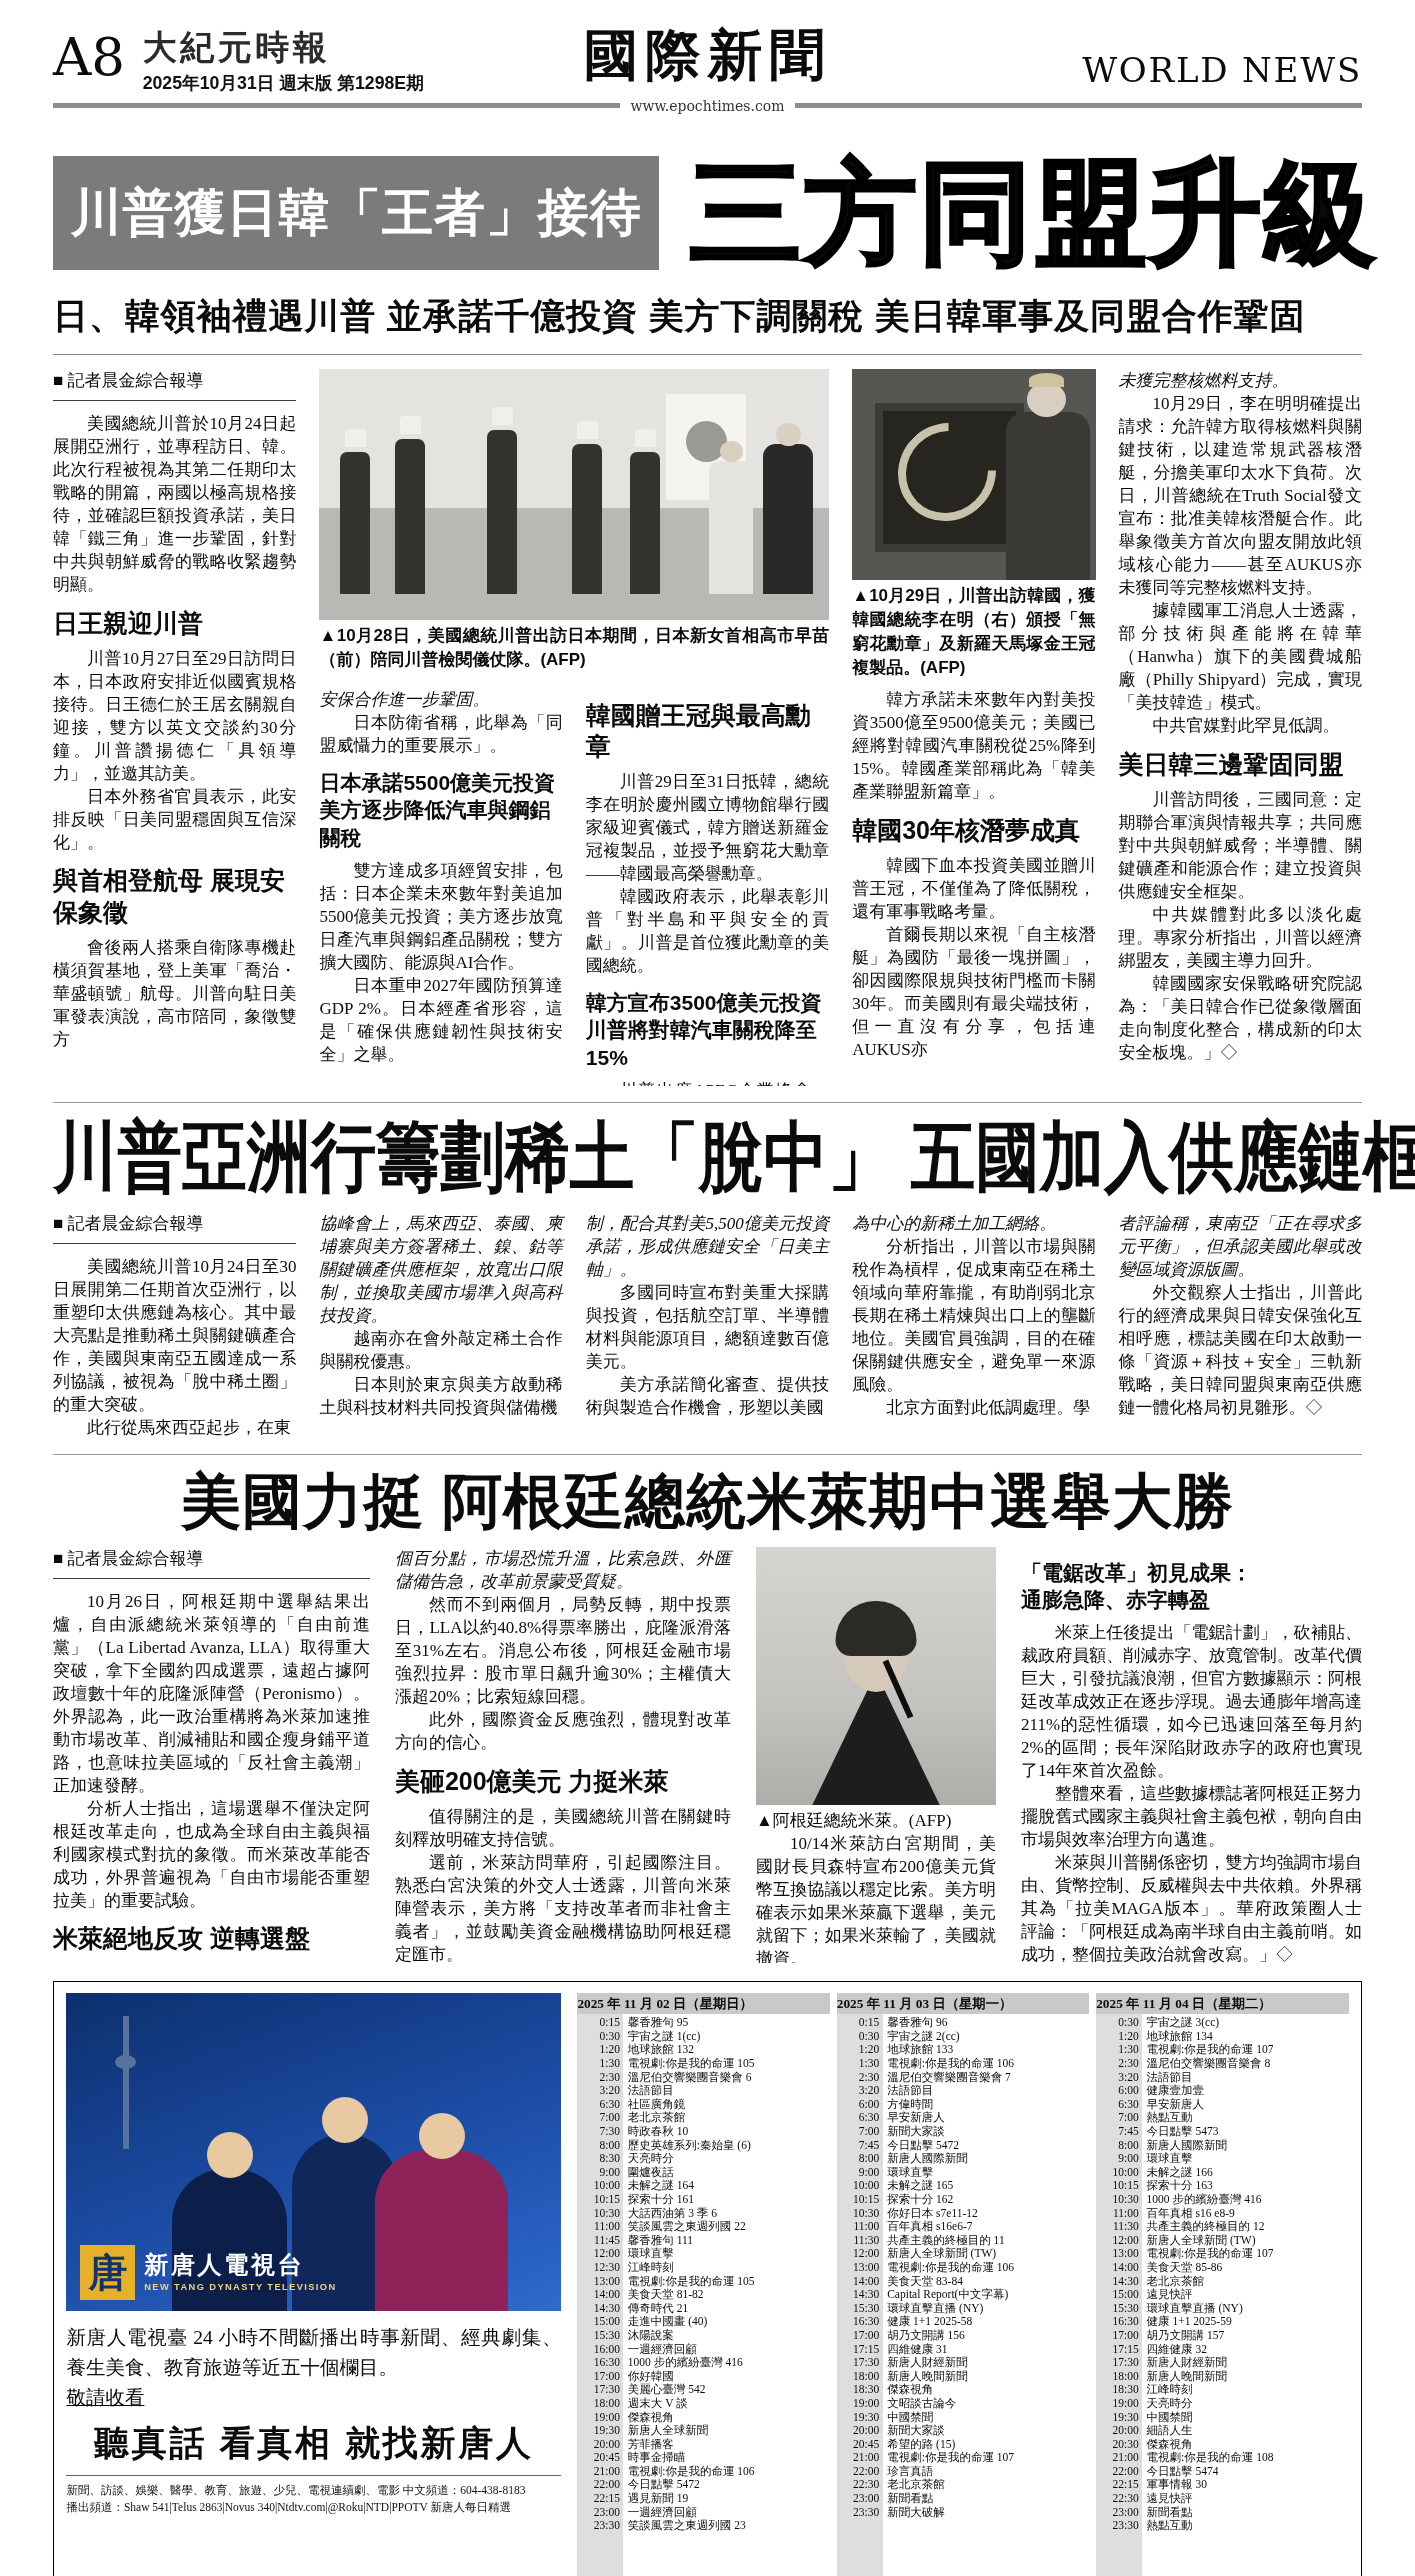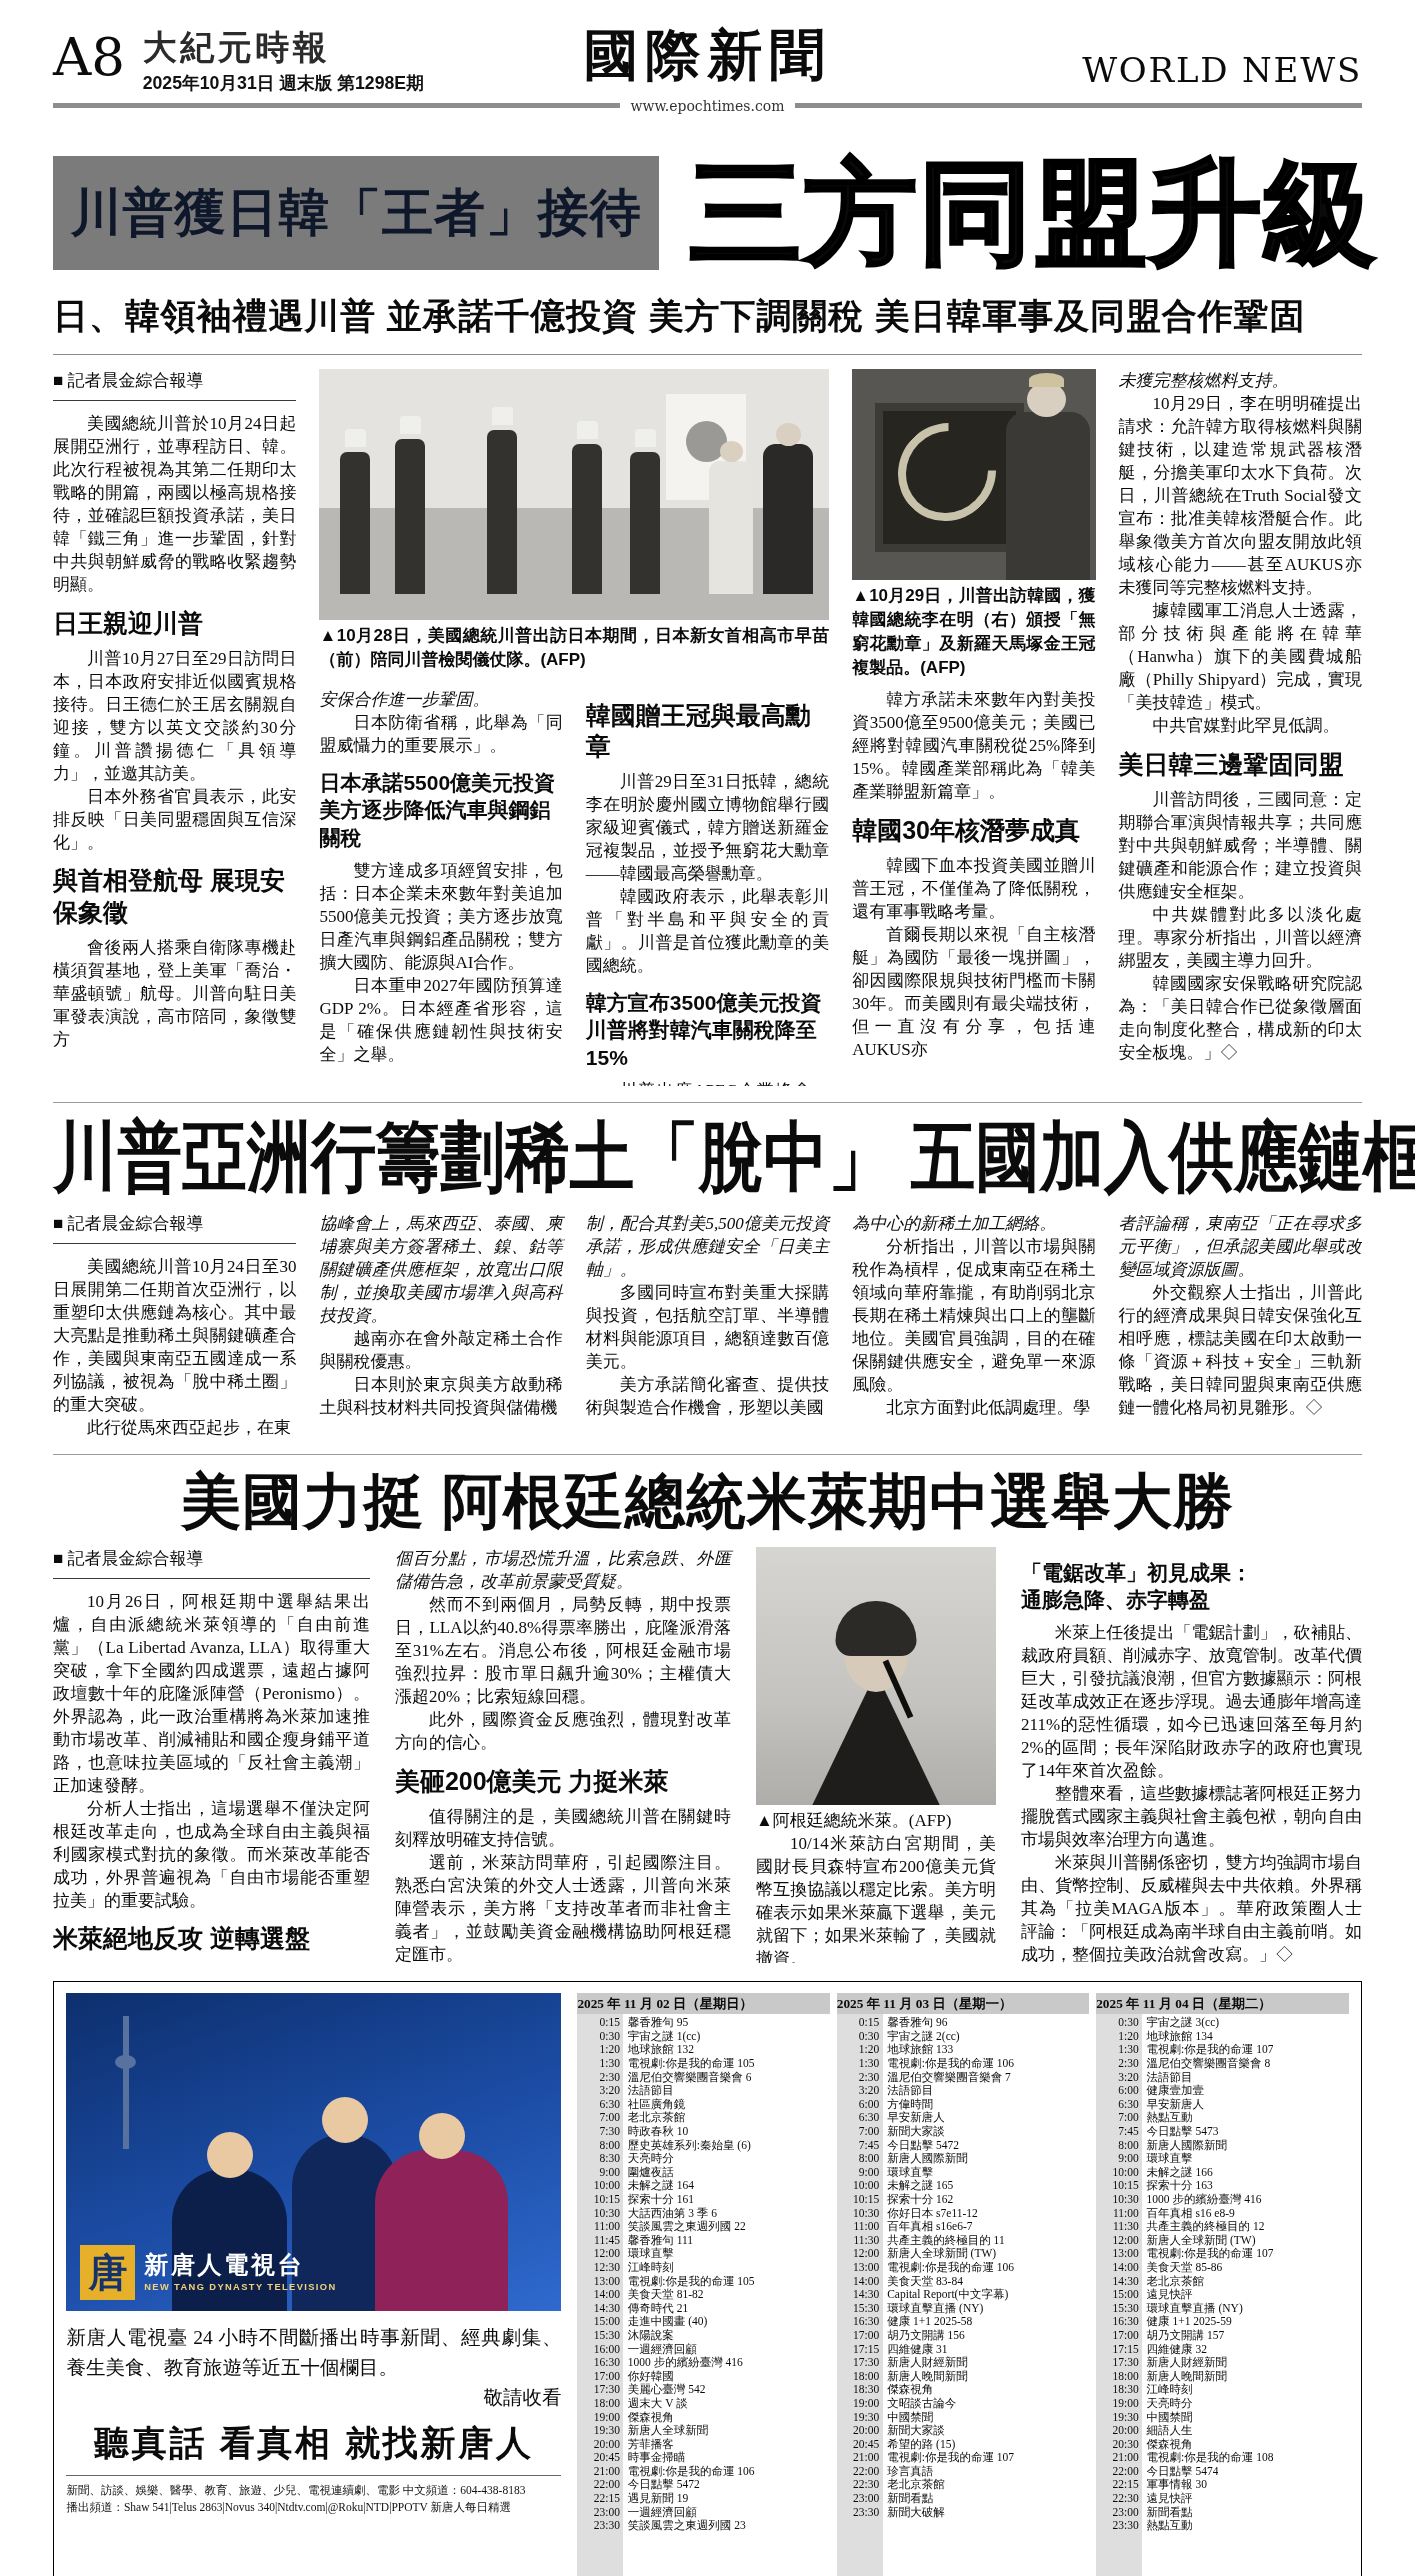--- a/index.html
+++ b/index.html
@@ -12,21 +12,21 @@
   .pageno{font:400 53px/1 "DejaVu Serif",serif;}
   .mast-logo{font:900 34px/1 "Liberation Sans",sans-serif;letter-spacing:3.5px;color:#2b2b2b;}
   .mast-date{font:700 17.7px/1 "Liberation Sans",sans-serif;margin-top:10.6px;color:#111;}
   .sec-cn{flex:1;text-align:center;font:900 55px/1 "DejaVu Serif",serif;letter-spacing:7px;margin-top:-3.5px;}
   .sec-en{width:425px;text-align:right;font:400 34px/1 "DejaVu Serif",serif;letter-spacing:1.8px;margin-top:23px;}
   .site-rule{display:flex;align-items:center;margin-top:5.3px;}
   .site-rule .bar{height:4.4px;background:#8d8d8d;flex:1;}
   .site-rule .url{font:400 14px "DejaVu Serif",serif;color:#333;padding:0 10.6px;}
   
   .lead{display:flex;gap:30px;margin-top:42px;align-items:center;}
-  .kicker{background:#7b7b7b;color:#0f172a;font:900 51px/1.2 "Liberation Sans",sans-serif;
+  .kicker{background:#7b7b7b;color:#ffffff;font:900 51px/1.2 "Liberation Sans",sans-serif;
           padding:26.5px 17.7px;white-space:nowrap;letter-spacing:0.9px;text-align:right;}
   .lead-title{font:900 113px/1 "DejaVu Serif",serif;white-space:nowrap;letter-spacing:1.8px;
               -webkit-text-stroke:2.7px #000;}
   .subhead-line{font:700 35px/1.2 "Liberation Sans",sans-serif;margin-top:25px;
                 padding-bottom:17.7px;border-bottom:0.9px solid #8a8a8a;letter-spacing:0.9px;}
   
   .byline{font:700 18.6px/1.2 "Liberation Sans",sans-serif;border-bottom:0.9px solid #3a3a3a;
           padding-bottom:8px;margin-bottom:10.6px;}
   .col > div{font:400 17px/23px "Liberation Serif",serif;text-align:justify;}
   .col .i-p{text-indent:2em;}
@@ -87,21 +87,21 @@
   .anchor{position:absolute;border-radius:53px 53px 0 0;}
   .anchor::before{content:"";position:absolute;top:-37px;left:50%;transform:translateX(-50%);width:46px;height:46px;border-radius:50%;background:#e8c9a2;}
   .an1{left:106px;bottom:-7px;width:115px;height:149px;background:#0b1f4a;}
   .an2{left:226px;bottom:-7px;width:106px;height:184px;background:#10275c;}
   .an3{right:53px;bottom:-7px;width:133px;height:168px;background:#8f2258;}
   .ntd-logo{position:absolute;left:14px;bottom:10.6px;display:flex;align-items:center;gap:8.8px;}
   .ntd-mark{width:55px;height:55px;background:#e7b02b;color:#14336d;font:900 39px/55px "DejaVu Serif",serif;text-align:center;flex-shrink:0;}
   .ntd-cn{font:900 24px/1 "Liberation Sans",sans-serif;color:#fff;letter-spacing:2.7px;}
   .ntd-en{font:700 9.3px/1 "Liberation Sans",sans-serif;color:#f3d279;letter-spacing:1.4px;margin-top:5.3px;}
   .tv-promo{font:400 19.5px/1.55 "Liberation Serif",serif;margin-top:12.4px;text-align:justify;}
-  .tv-promo .tail{display:block;text-align:right;}
+  .tv-promo .tail{display:block;text-align:left;text-decoration:underline;}
   .tv-slogan{font:900 35px/1.2 "Liberation Sans",sans-serif;text-align:center;margin:8.8px 0 10.6px;letter-spacing:2.7px;}
   .tv-contacts{font:400 11.5px/1.5 "Liberation Serif",serif;border-top:0.9px solid #666;padding-top:6.2px;color:#111;}
   .tv-right{flex:1;display:flex;gap:7px;}
   .sch-col{flex:1;display:flex;flex-direction:column;min-width:0;}
   .sch-date{background:#c9c9c9;font:700 13.3px/21px "Liberation Serif",serif;text-align:left;white-space:nowrap;}
   .sch-rows{flex:1;background:linear-gradient(90deg,#dedede 0,#dedede 46px,transparent 46px);padding-top:2.7px;}
   .sch-row{display:flex;font:400 11.5px/13.6px "Liberation Serif",serif;}
   .sch-time{width:46px;text-align:right;padding-right:3.5px;box-sizing:border-box;flex-shrink:0;}
   .sch-prog{padding-left:4.4px;white-space:nowrap;overflow:hidden;}
 </style>

